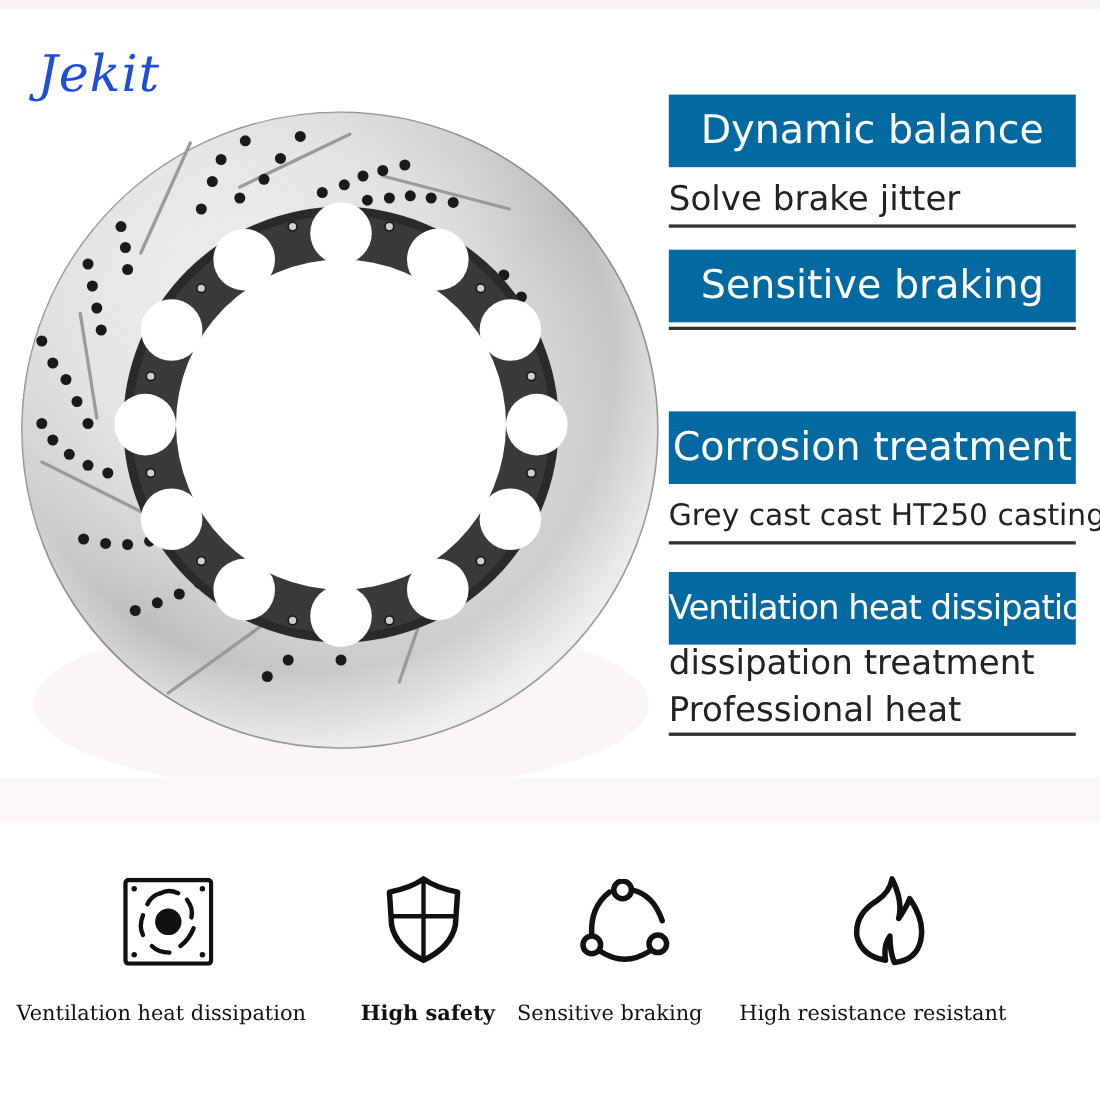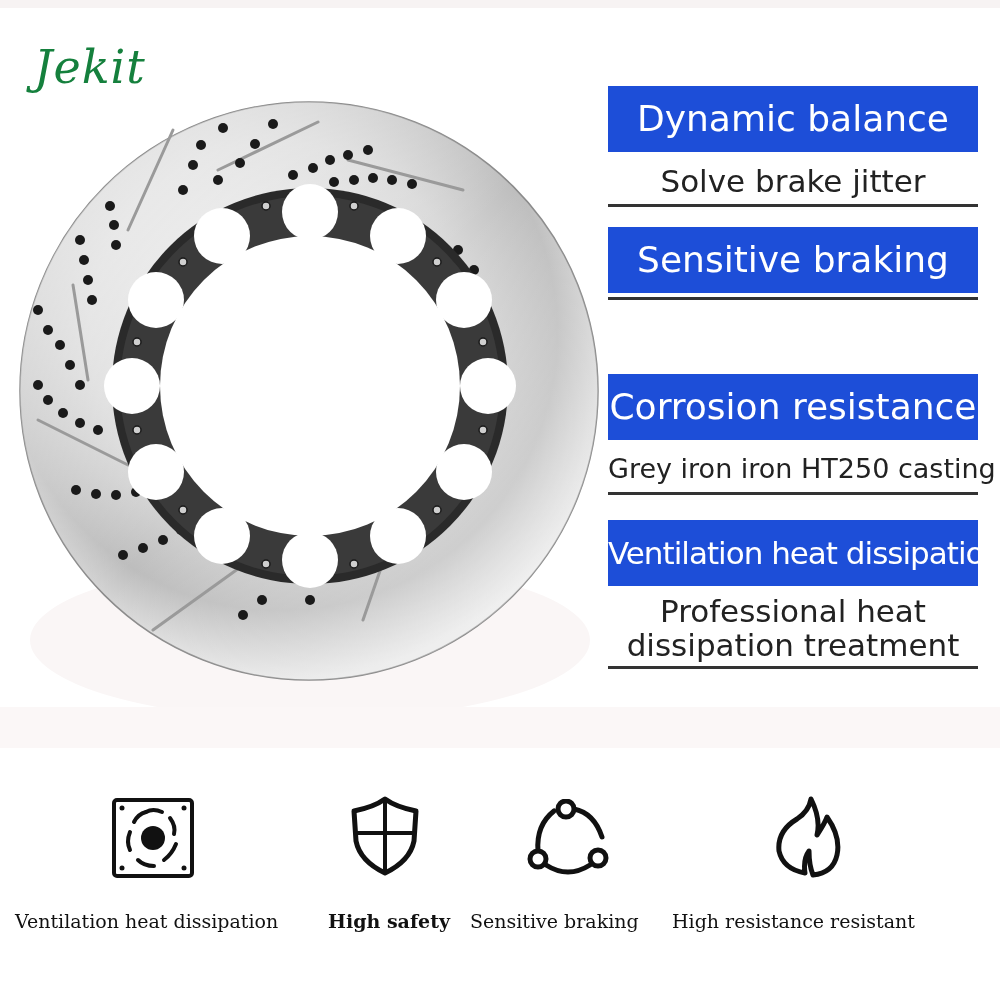--- a/index.html
+++ b/index.html
@@ -1,25 +1,25 @@
 <!DOCTYPE html>
 <html><head>
 <meta charset="utf-8">
 <style>
   html,body{margin:0;padding:0;background:#ffffff;}
   body{width:1000px;height:1000px;position:relative;overflow:hidden;font-family:"DejaVu Sans",sans-serif;}
   .top-band{position:absolute;left:0;top:0;width:1000px;height:8px;background:#f7f3f3;}
-  .logo{position:absolute;left:34px;top:40px;font-family:"DejaVu Serif",serif;font-style:italic;font-size:46px;color:#15803d;letter-spacing:1px;}
+  .logo{position:absolute;left:34px;top:40px;font-family:"DejaVu Serif",serif;font-style:italic;font-size:46px;color:#1d4ed8;letter-spacing:1px;}
   .disc-wrap{position:absolute;left:18px;top:100px;width:582px;height:582px;}
   .disc-shadow{position:absolute;left:30px;top:560px;width:560px;height:160px;border-radius:50%;background:#faf6f6;}
   .pink-band{position:absolute;left:0;top:707px;width:1000px;height:41px;background:#fbf7f7;}
   .features{position:absolute;left:608px;top:86px;width:370px;}
   .feature{position:absolute;left:0;width:370px;}
-  .feature .head{background:#1d4ed8;color:#fff;font-size:36px;height:66px;line-height:66px;text-align:center;white-space:nowrap;overflow:hidden;}
-  .feature .sub{color:#222;font-size:31px;text-align:center;white-space:nowrap;line-height:38px;}
+  .feature .head{background:#0369a1;color:#fff;font-size:36px;height:66px;line-height:66px;text-align:center;white-space:nowrap;overflow:hidden;}
+  .feature .sub{color:#222;font-size:31px;white-space:nowrap;line-height:38px;}
   .feature .rule{height:3px;background:#333;margin-top:4px;}
   .icons-row{position:absolute;left:0;top:795px;width:1000px;height:90px;}
   .icon{position:absolute;top:0;}
   .labels-row{position:absolute;left:0;top:910px;width:1000px;font-family:"DejaVu Serif",serif;font-size:19px;color:#111;}
   .labels-row span{position:absolute;white-space:nowrap;}
 </style>
 </head>
 <body>
 
 <div class="top-band"></div>
@@ -172,28 +172,28 @@
   <div class="feature" style="top:0;">
     <div class="head">Dynamic balance</div>
     <div class="sub" style="margin-top:10px;">Solve brake jitter</div>
     <div class="rule"></div>
   </div>
   <div class="feature" style="top:141px;">
     <div class="head">Sensitive braking</div>
     <div class="rule"></div>
   </div>
   <div class="feature" style="top:288px;">
-    <div class="head">Corrosion resistance</div>
-    <div class="sub" style="margin-top:10px;font-size:27px;">Grey iron iron HT250 casting</div>
+    <div class="head">Corrosion treatment</div>
+    <div class="sub" style="margin-top:10px;font-size:27px;">Grey cast cast HT250 casting</div>
     <div class="rule"></div>
   </div>
   <div class="feature" style="top:434px;">
     <div class="head" style="font-size:31px;letter-spacing:-1px;">Ventilation heat dissipation</div>
+    <div class="sub" style="line-height:34px;">dissipation treatment</div>
     <div class="sub" style="margin-top:8px;line-height:34px;">Professional heat</div>
-    <div class="sub" style="line-height:34px;">dissipation treatment</div>
     <div class="rule"></div>
   </div>
 </div>
 
 <div class="icons-row">
   <svg class="icon" style="left:112px;top:3px;" width="82" height="80" viewBox="0 0 82 80">
     <rect x="2" y="2" width="78" height="76" rx="3" fill="none" stroke="#111" stroke-width="4"></rect>
     <circle cx="10" cy="10" r="2.5" fill="#111"></circle>
       <circle cx="72" cy="10" r="2.5" fill="#111"></circle>
       <circle cx="10" cy="70" r="2.5" fill="#111"></circle>

